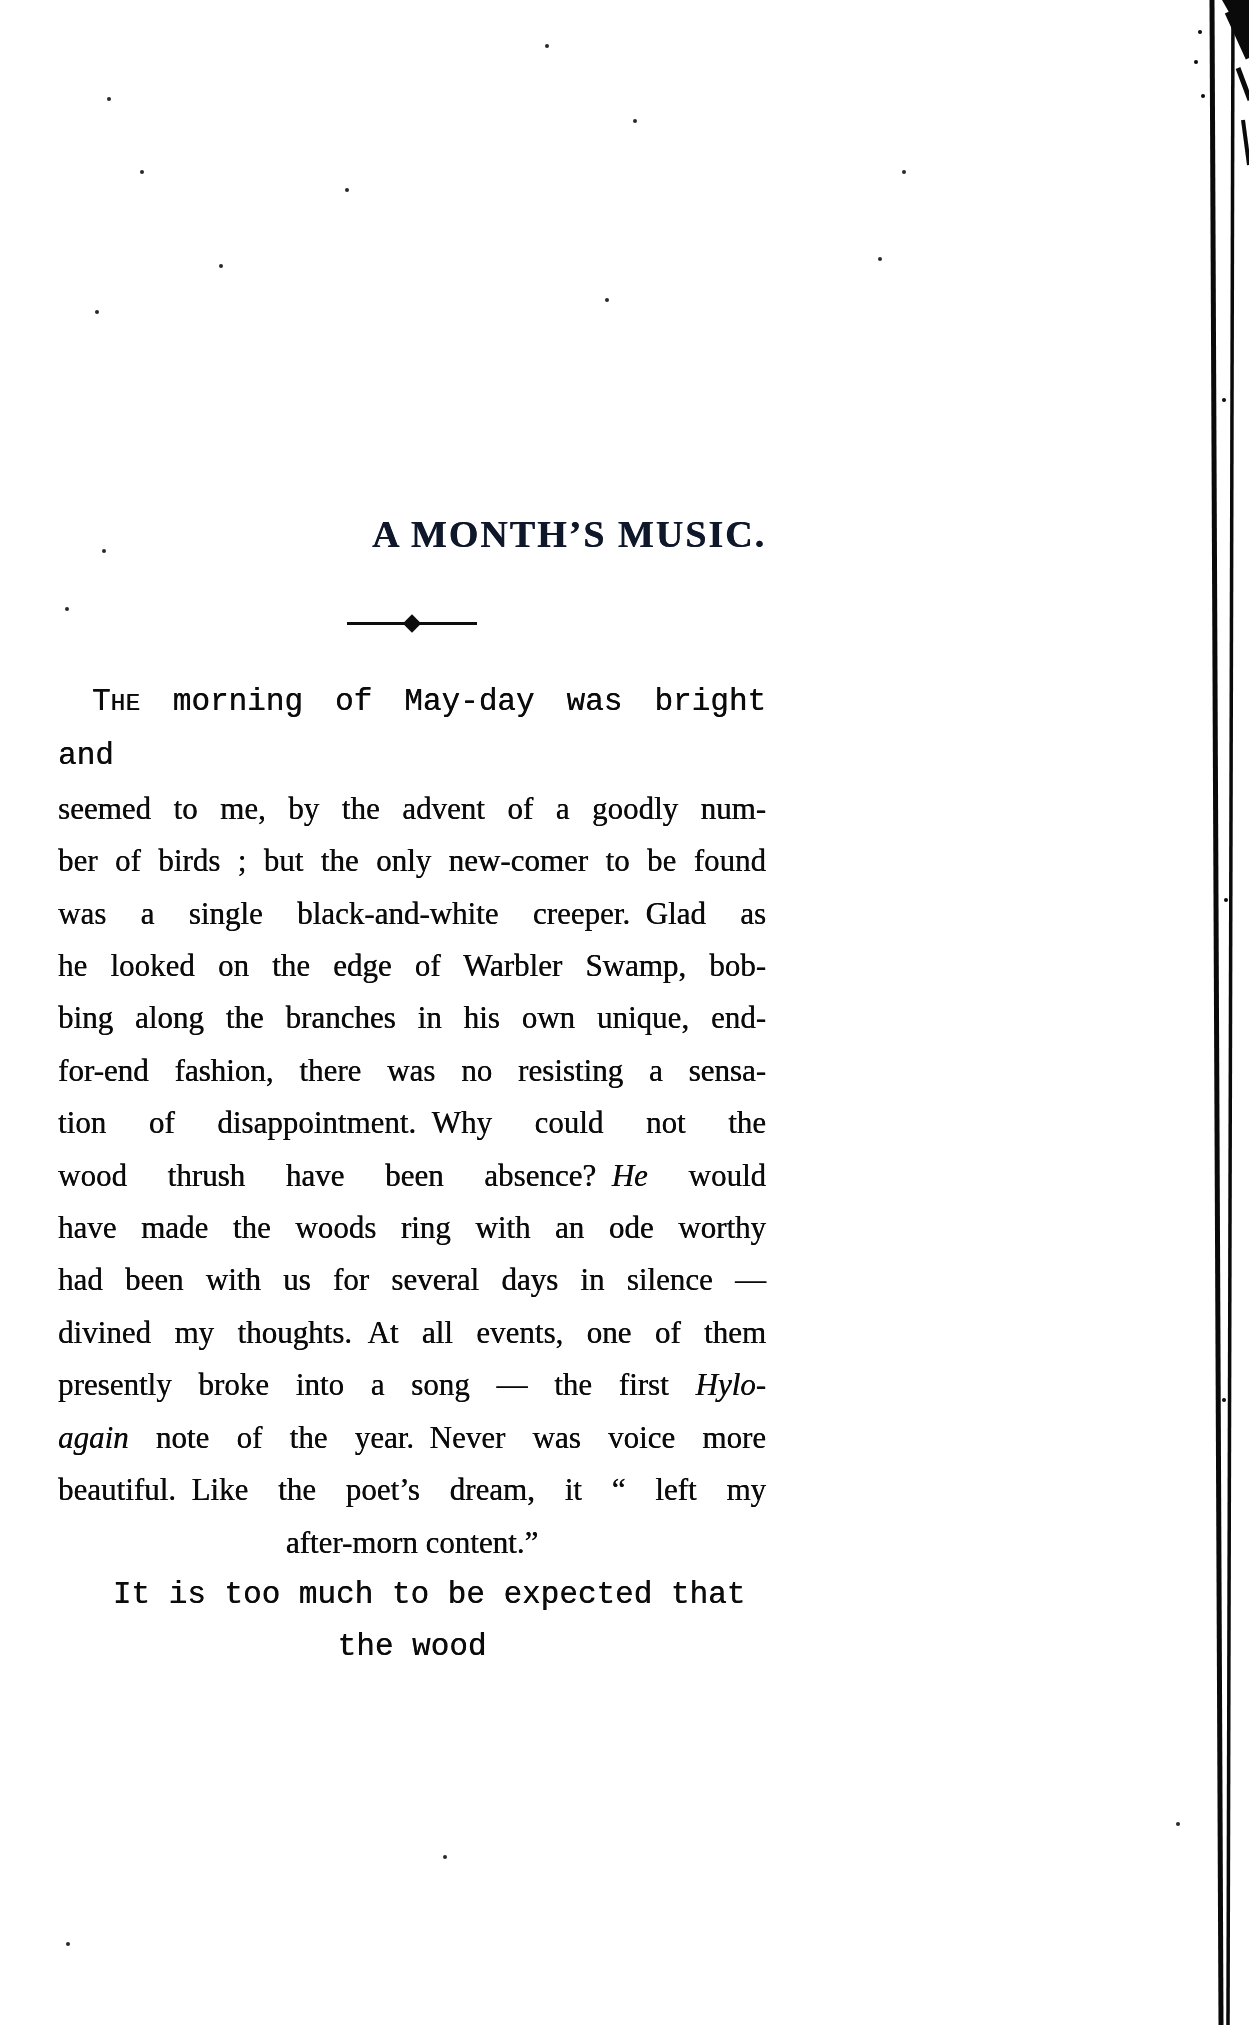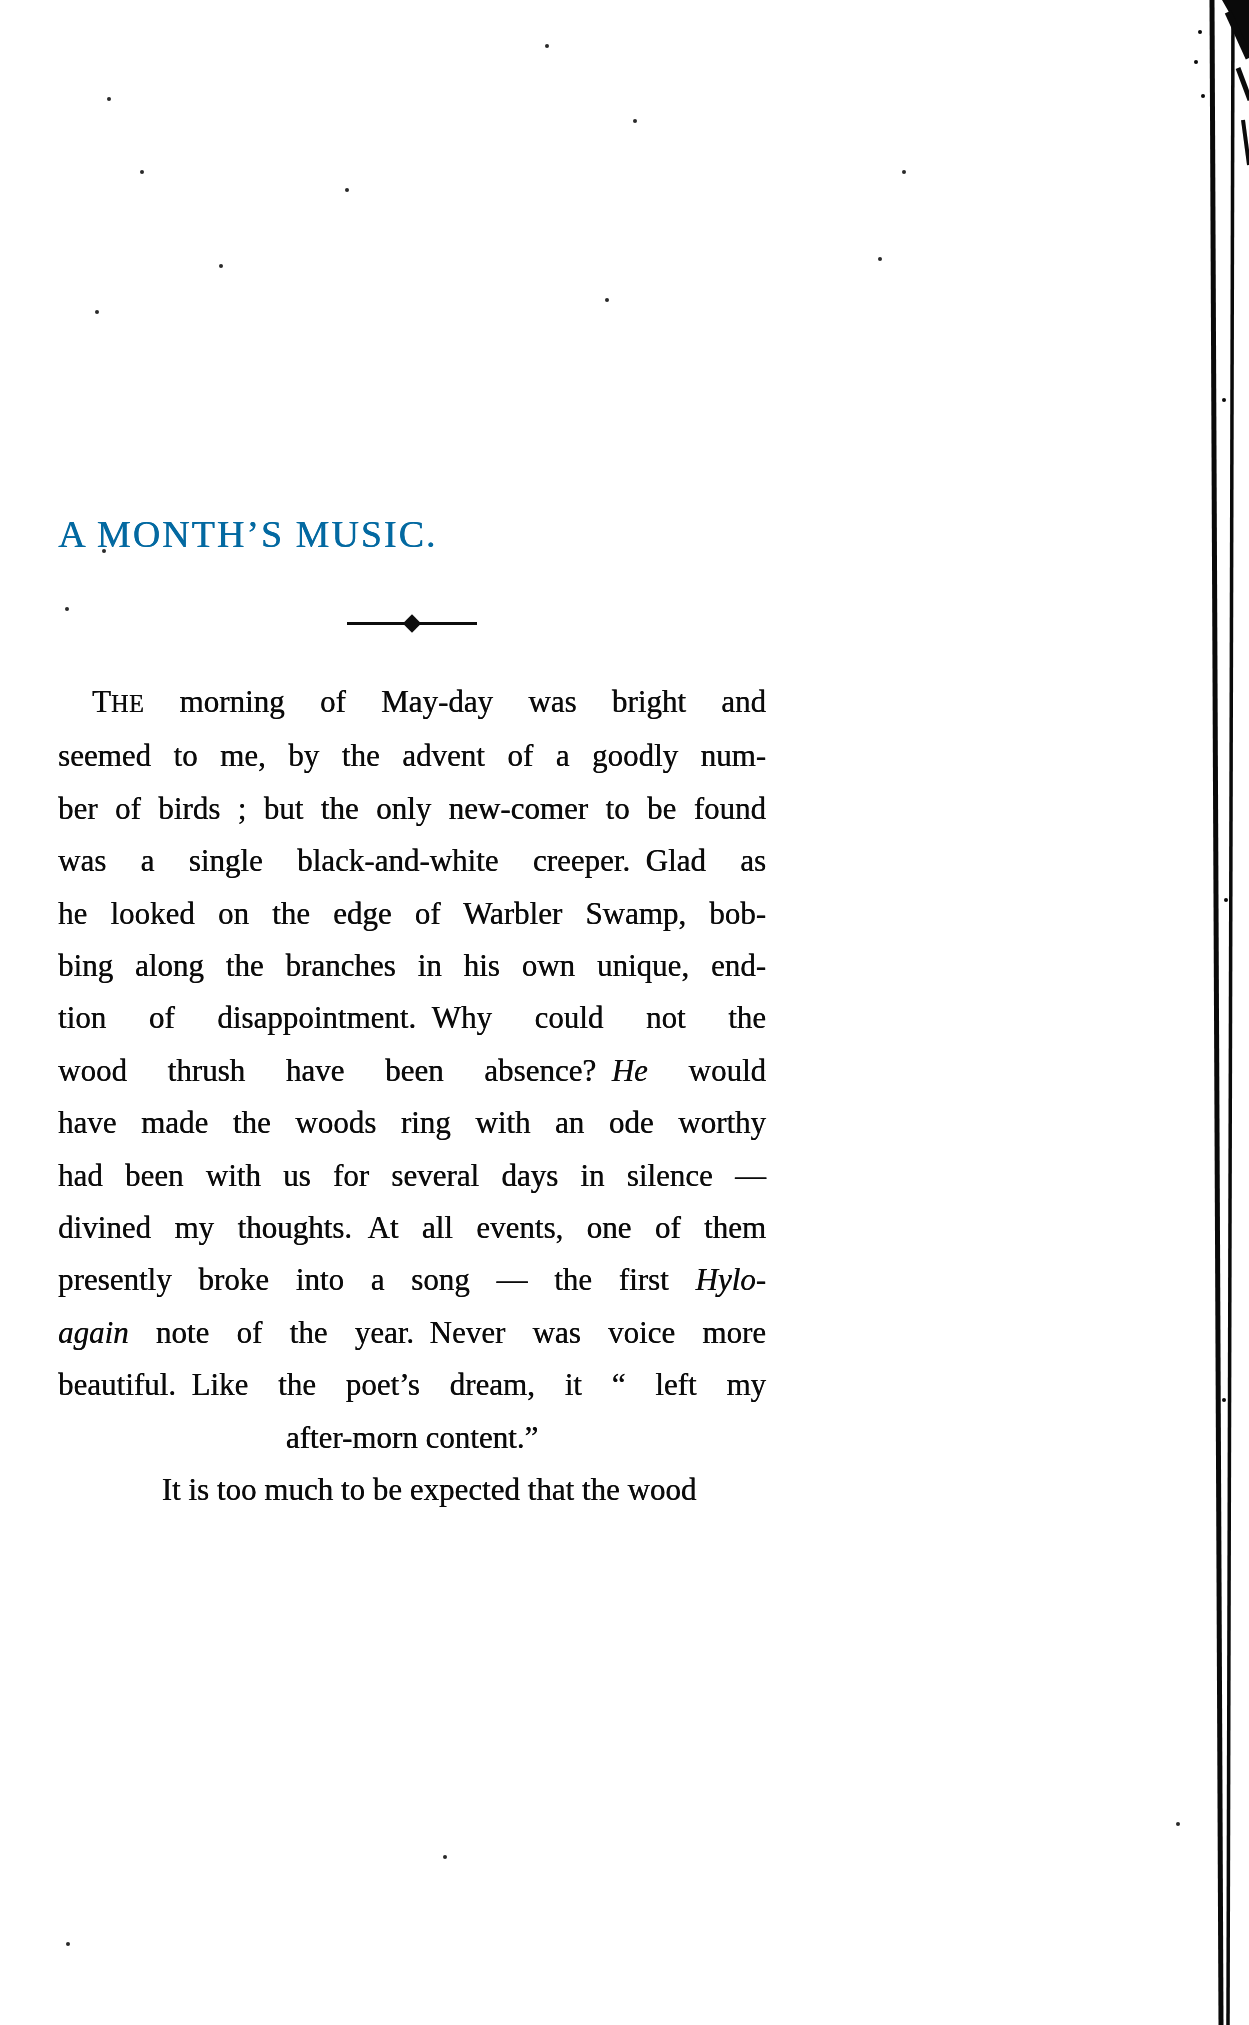--- a/index.html
+++ b/index.html
@@ -16,25 +16,25 @@
   
   .column {
     position:absolute;
     left:58px; top:0;
     width:708px;
   }
   .chapter-title {
     position:absolute;
     left:0; top:512px;
     width:100%;
-    text-align:left;
+    text-align:right;
     font-size:38px;
-    font-weight:normal;
+    font-weight:bold;
     letter-spacing:2px;
-    color:#0369a1;
+    color:#0f172a;
     text-shadow:0.4px 0 0 currentColor;
     white-space:nowrap;
   }
   
   .divider {
     position:absolute;
     top:616px; left:50%;
     transform:translateX(-50%);
     width:130px; height:16px;
   }
@@ -61,21 +61,21 @@
     text-shadow:0.35px 0 0 currentColor;
   }
   .body-text .line {
     text-align:center;
     white-space:normal;
   }
   .body-text .line.j {
     text-align:justify;
     text-align-last:justify;
   }
-  .body-text .line.ind { text-indent:34px; }
+  .body-text .line.ind { text-indent:34px;font-family:Liberation Mono, monospace; }
   .body-text .it { font-style:italic; }
   .body-text .sc { font-size:0.78em; letter-spacing:0.5px; }
 
   
   .speck {
     position:absolute;
     width:4px; height:4px;
     background:#2a2a2a;
     border-radius:50%;
   }
@@ -100,20 +100,21 @@
       <div class="diamond"></div>
     </div>
 
     <div class="body-text">
         <div class="line j ind"><span>T</span><span class="sc">HE</span><span> morning of May-day was bright and</span></div>
         <div class="line j"><span>seemed to me, by the advent of a goodly num-</span></div>
         <div class="line j"><span>ber of birds ; but the only new-comer to be found</span></div>
         <div class="line j"><span>was a single black-and-white creeper. Glad as</span></div>
         <div class="line j"><span>he looked on the edge of Warbler Swamp, bob-</span></div>
         <div class="line j"><span>bing along the branches in his own unique, end-</span></div>
+        <div class="line j"><span>for-end fashion, there was no resisting a sensa-</span></div>
         <div class="line j"><span>tion of disappointment. Why could not the</span></div>
         <div class="line j"><span>wood thrush have been absence? </span><span class="it">He</span><span> would</span></div>
         <div class="line j"><span>have made the woods ring with an ode worthy</span></div>
         <div class="line j"><span>had been with us for several days in silence —</span></div>
         <div class="line j"><span>divined my thoughts. At all events, one of them</span></div>
         <div class="line j"><span>presently broke into a song — the first </span><span class="it">Hylo-</span></div>
         <div class="line j"><span class="it">again</span><span> note of the year. Never was voice more</span></div>
         <div class="line j"><span>beautiful. Like the poet’s dream, it “ left my</span></div>
         <div class="line"><span>after-morn content.”</span></div>
         <div class="line ind"><span>It is too much to be expected that the wood</span></div>

